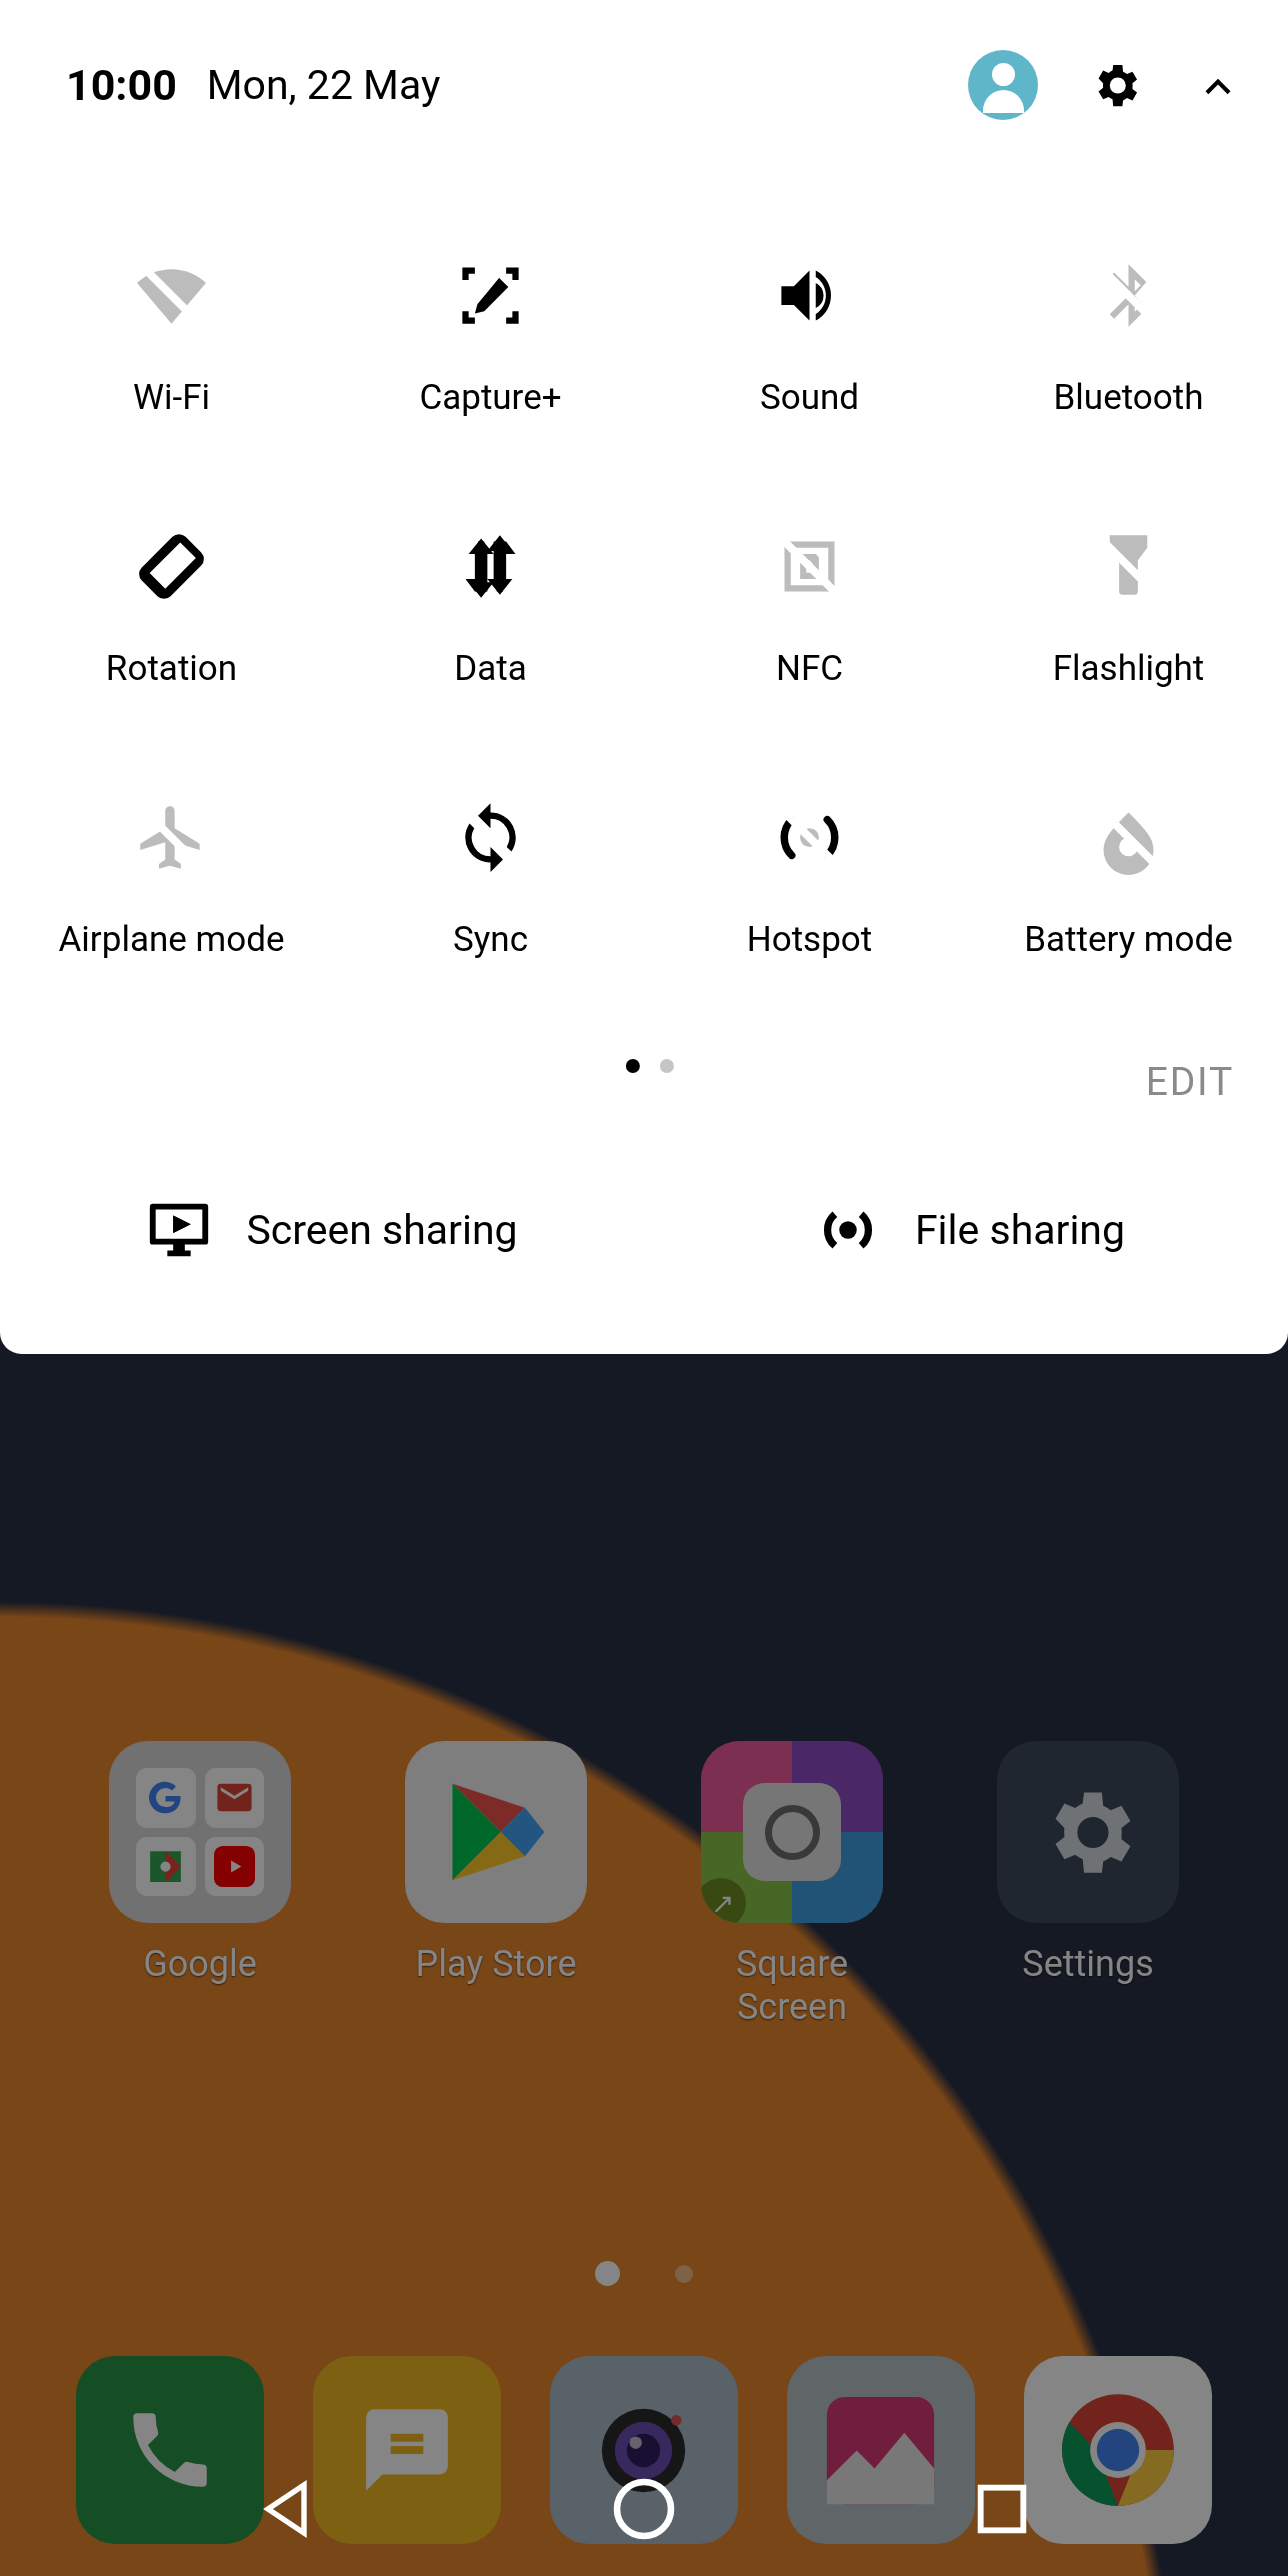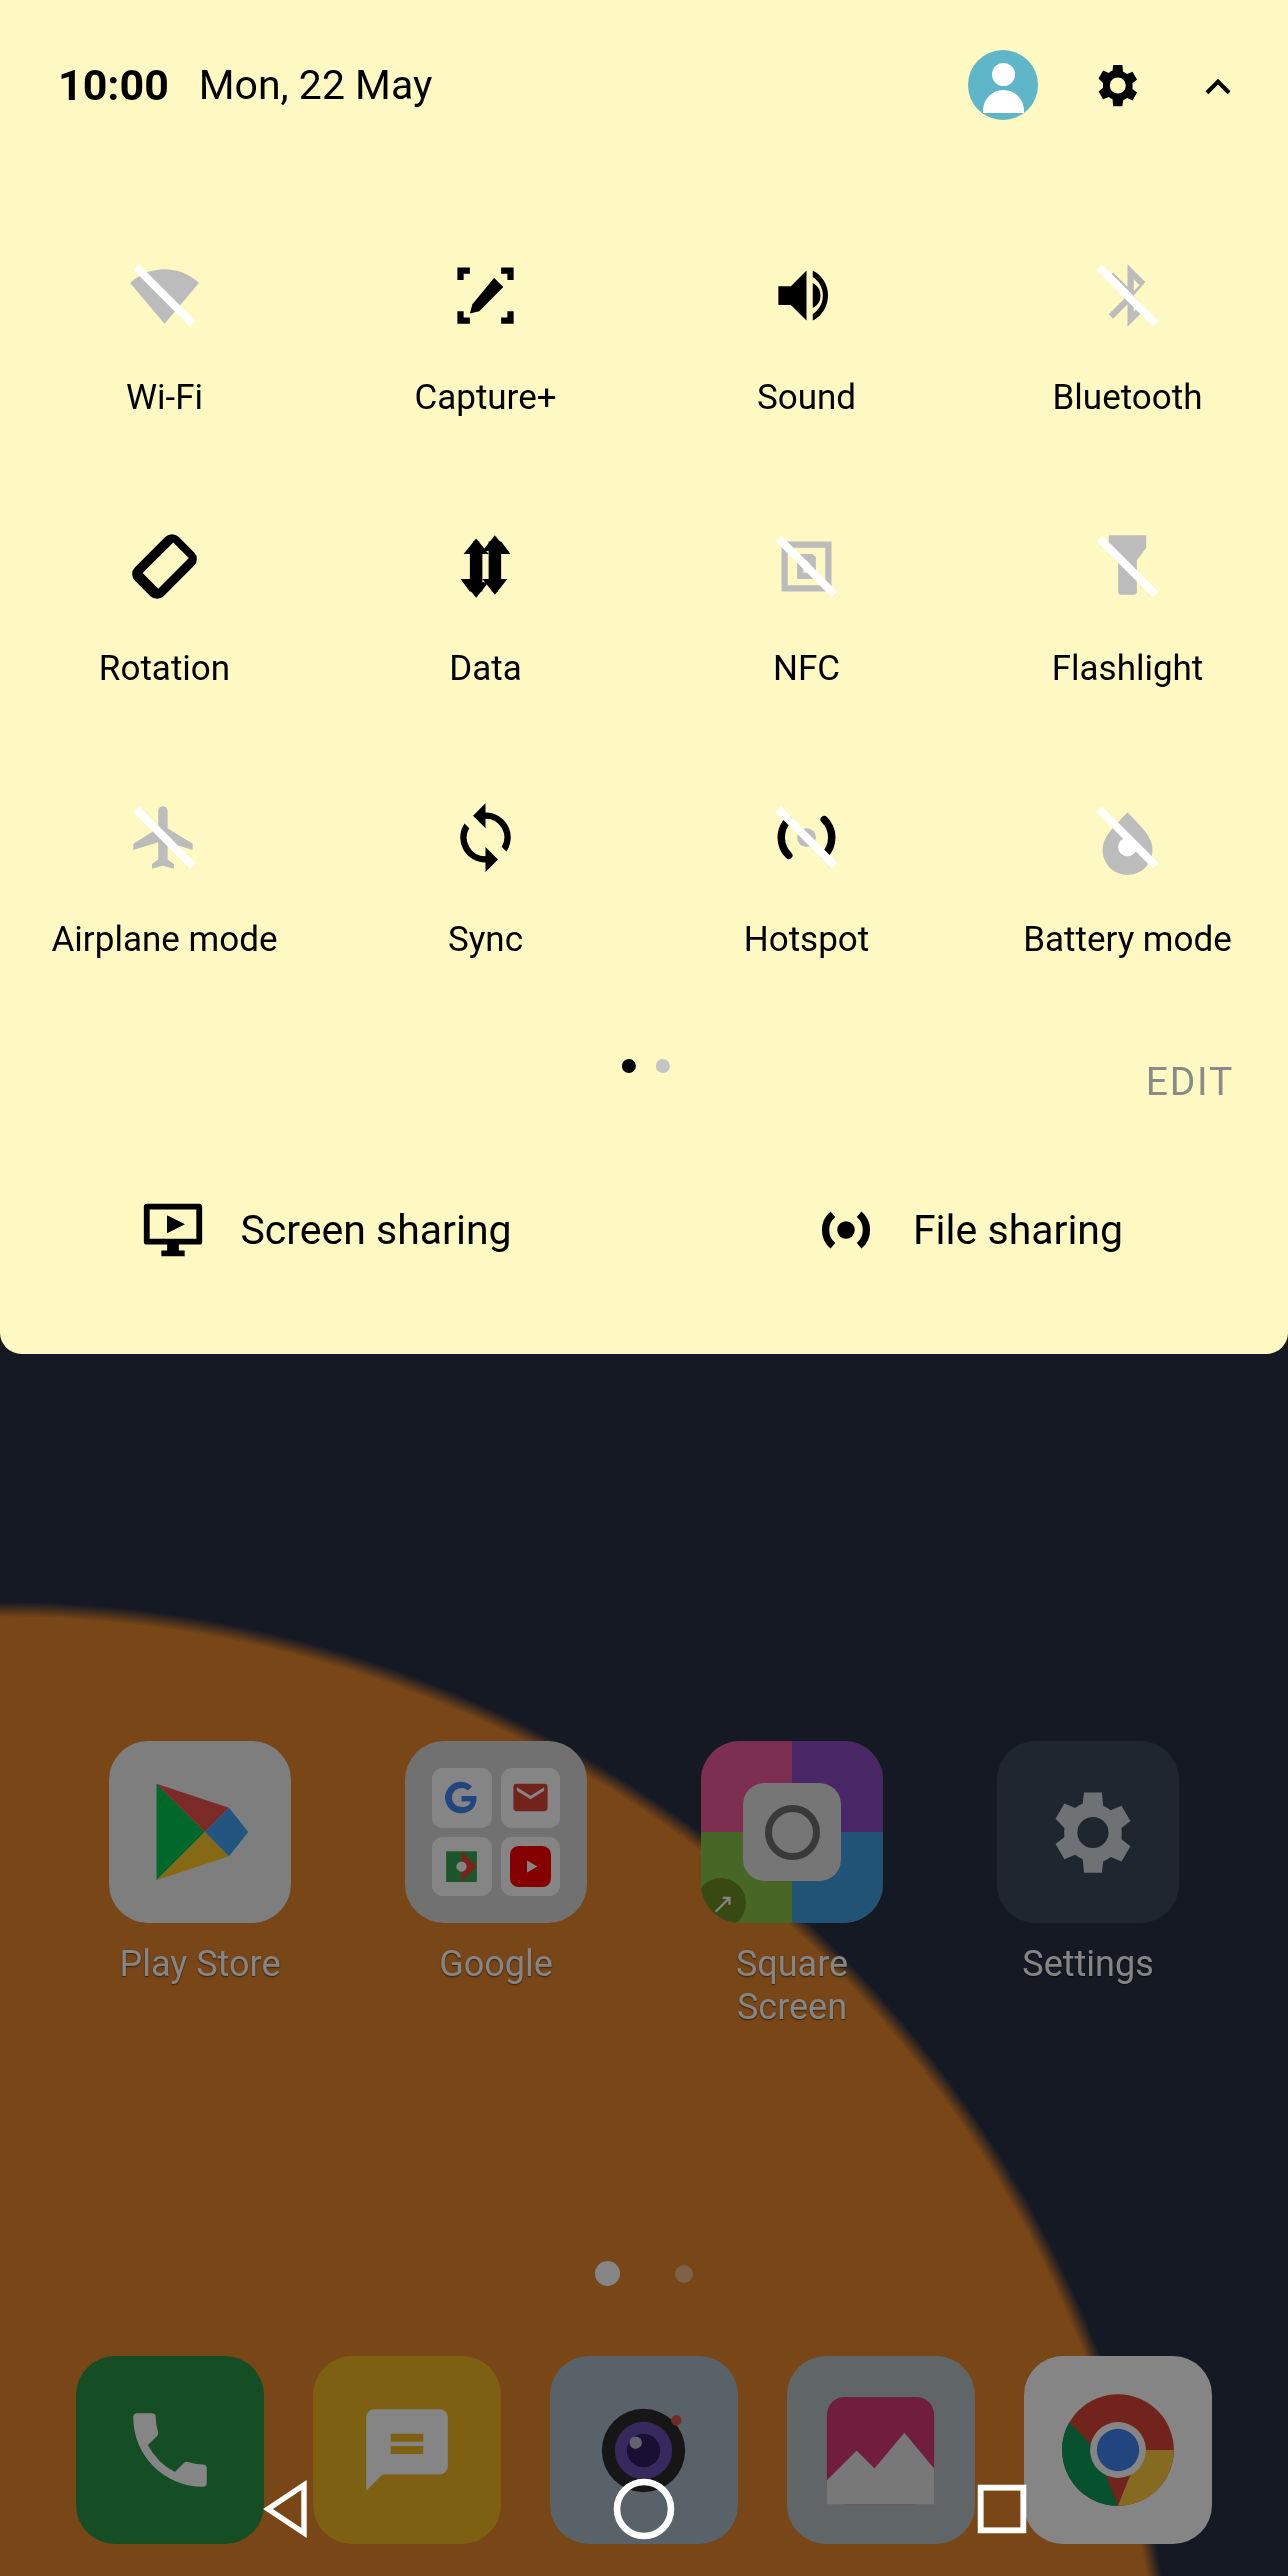--- a/index.html
+++ b/index.html
@@ -4,25 +4,25 @@
 <style>
   * { margin: 0; padding: 0; box-sizing: border-box; }
   html, body { width: 1288px; height: 2576px; font-family: -apple-system, Roboto, "Helvetica Neue", Arial, sans-serif; background: #2a3540; overflow: hidden; }
   .phone {
     width: 1288px;
     height: 2576px;
     position: relative;
     background: #2a3540;
   }
   .panel {
-    background: #fef9c3;
+    background: #ffffff;
     width: 100%;
     border-bottom-left-radius: 21.5px;
     border-bottom-right-radius: 21.5px;
-    padding: 0 0 0 4px;
+    padding: 0 0 0 12px;
     position: relative;
     z-index: 5;
   }
   .panel-top {
     display: flex;
     align-items: center;
     padding: 50px 45px 36px 54px;
   }
   .time {
     font-size: 43px;
@@ -227,32 +227,20 @@
 </head>
 <body>
 
 <div class="phone">
 
   <div class="homescreen"></div>
 
   <div class="apps-row">
 
     <div class="app">
-      <div class="app-icon" style="background:#f2f2f2;">
-        <svg width="116" height="116" viewBox="0 0 24 24">
-          <path fill="#00c853" d="M3 2v20l10-10L3 2Z"></path>
-          <path fill="#ffca28" d="M3 22 13 12l5 5-15 5Z"></path>
-          <path fill="#ef5350" d="M3 2 18 7l-5 5L3 2Z"></path>
-          <path fill="#42a5f5" d="m13 12 5-5 4 5-4 5-5-5Z"></path>
-        </svg>
-      </div>
-      <div class="app-label">Play Store</div>
-    </div>
-
-    <div class="app">
       <div class="app-icon" style="background:#d9d9d9;">
         <div class="folder">
           <div class="mini" style="background:#fff;display:flex;align-items:center;justify-content:center;">
             <svg width="41" height="41" viewBox="0 0 24 24">
                 <path fill="#4285F4" d="M21.35 11.1H12v3.2h5.35c-.5 2.1-2.3 3.3-5.35 3.3A5.6 5.6 0 1 1 12 6.4c1.5 0 2.8.55 3.85 1.5l2.3-2.3A9.2 9.2 0 1 0 12 21.2c5.3 0 8.8-3.7 8.8-8.9 0-.4 0-.8-.1-1.2h.65Z"></path>
               </svg>
           </div>
           <div class="mini" style="background:#fff;display:flex;align-items:center;justify-content:center;">
             <svg width="41" height="41" viewBox="0 0 24 24">
                 <path fill="#db4437" d="M20 4H4a2 2 0 0 0-2 2v12a2 2 0 0 0 2 2h16a2 2 0 0 0 2-2V6a2 2 0 0 0-2-2Zm0 4-8 5-8-5V6l8 5 8-5v2Z"></path>
@@ -268,20 +256,32 @@
           </div>
           <div class="mini" style="background:#fff;display:flex;align-items:center;justify-content:center;">
             <svg width="41" height="41" viewBox="0 0 24 24">
                 <rect width="24" height="24" rx="5" fill="#ff0000"></rect>
                 <path fill="#fff" d="M10 8.5v7l6-3.5-6-3.5Z"></path>
               </svg>
           </div>
         </div>
       </div>
       <div class="app-label">Google</div>
+    </div>
+
+    <div class="app">
+      <div class="app-icon" style="background:#f2f2f2;">
+        <svg width="116" height="116" viewBox="0 0 24 24">
+          <path fill="#00c853" d="M3 2v20l10-10L3 2Z"></path>
+          <path fill="#ffca28" d="M3 22 13 12l5 5-15 5Z"></path>
+          <path fill="#ef5350" d="M3 2 18 7l-5 5L3 2Z"></path>
+          <path fill="#42a5f5" d="m13 12 5-5 4 5-4 5-5-5Z"></path>
+        </svg>
+      </div>
+      <div class="app-label">Play Store</div>
     </div>
 
     <div class="app">
       <div class="app-icon" style="background:#7b7b7b;">
         <div class="sq-top">
             <div class="sq-q" style="background:#ef5b9c;"></div>
             <div class="sq-q" style="background:#8e4ec6;"></div>
           </div>
         <div class="sq-bot">
             <div class="sq-q" style="background:#8bc34a;"></div>

